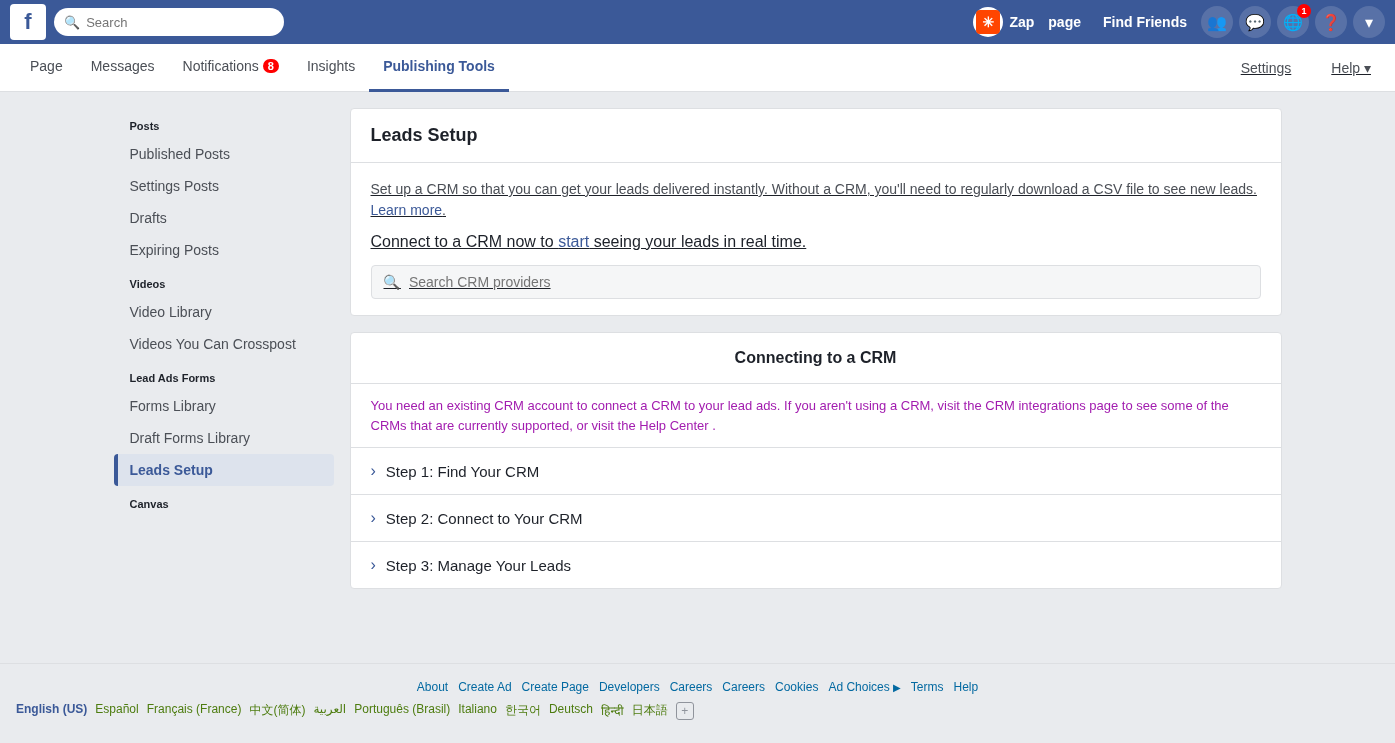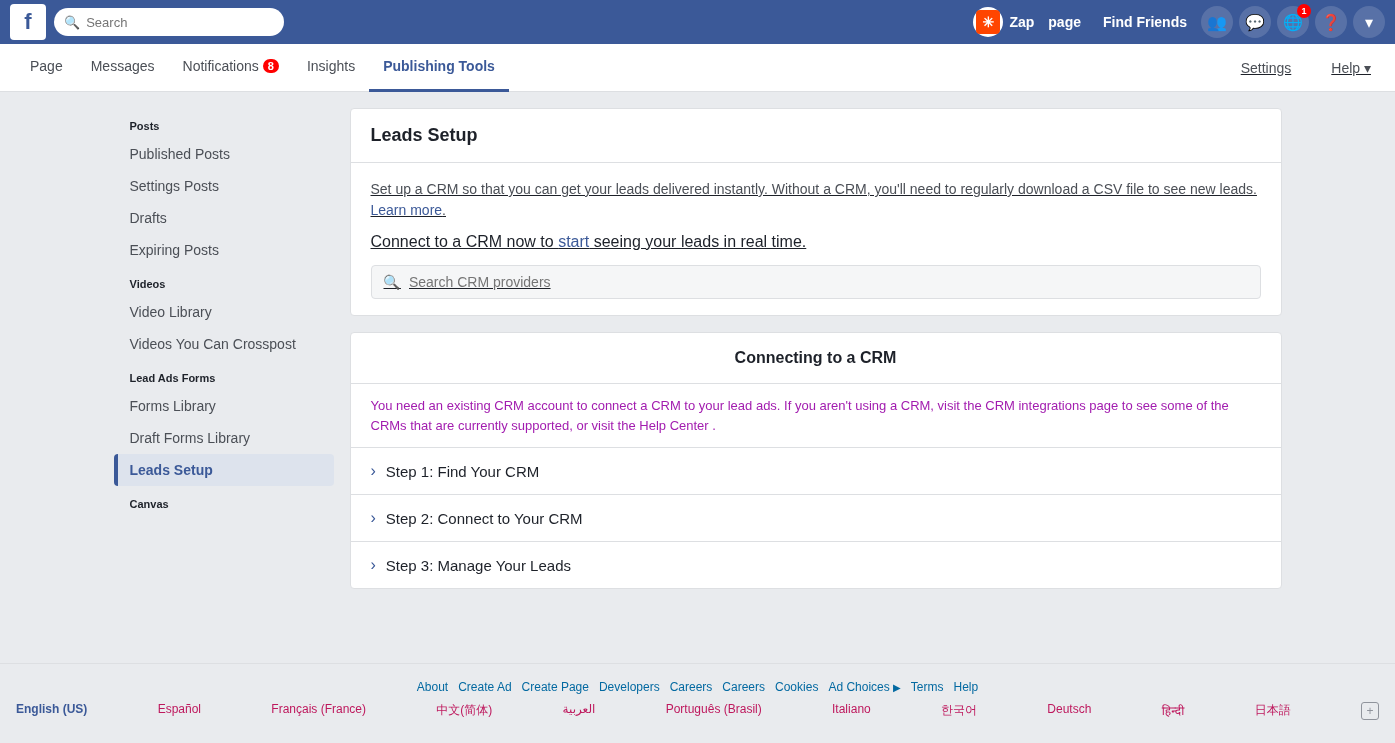--- a/index.html
+++ b/index.html
@@ -210,24 +210,24 @@
     }
     .footer-links {
       display: flex; flex-wrap: wrap; justify-content: center;
       gap: 4px 10px; margin-bottom: 8px;
     }
     .footer-link {
       font-size: 12px; color: #0369a1; text-decoration: none; cursor: pointer;
     }
     .footer-copyright { font-size: 12px; color: #90949c; margin-bottom: 4px; }
     .footer-langs {
-      display: flex; flex-wrap: wrap; justify-content: space-between;
+      display: flex; flex-wrap: wrap; justify-content: flex-start;
       gap: 4px 8px;
     }
-    .footer-lang { font-size: 12px; color: #be185d; cursor: pointer; }
+    .footer-lang { font-size: 12px; color: #4d7c0f; cursor: pointer; }
     .footer-lang.active { color: #3b5998; font-weight: 600; }
     .footer-lang-add {
       width: 18px; height: 18px;
       border: 1px solid #90949c;
       border-radius: 3px;
       display: inline-flex; align-items: center; justify-content: center;
       font-size: 12px; color: #90949c; cursor: pointer;
     }
     .ad-choices-icon { font-size: 10px; }
   </style>

